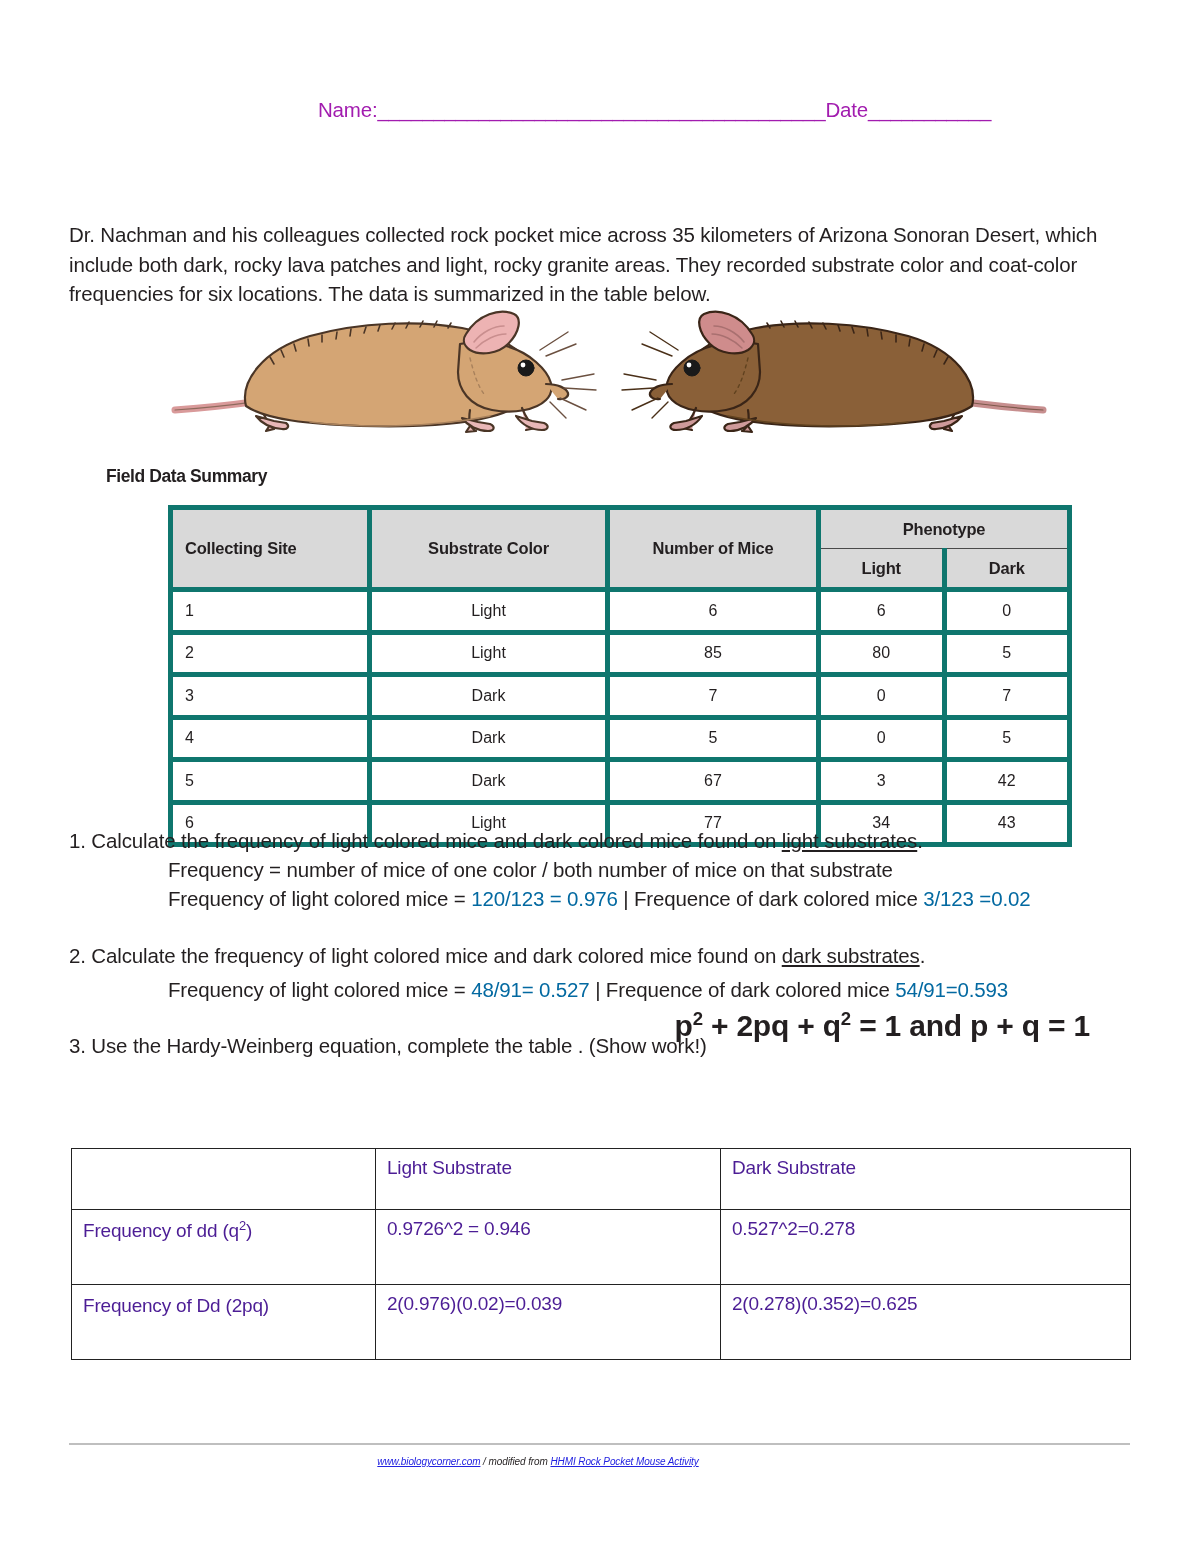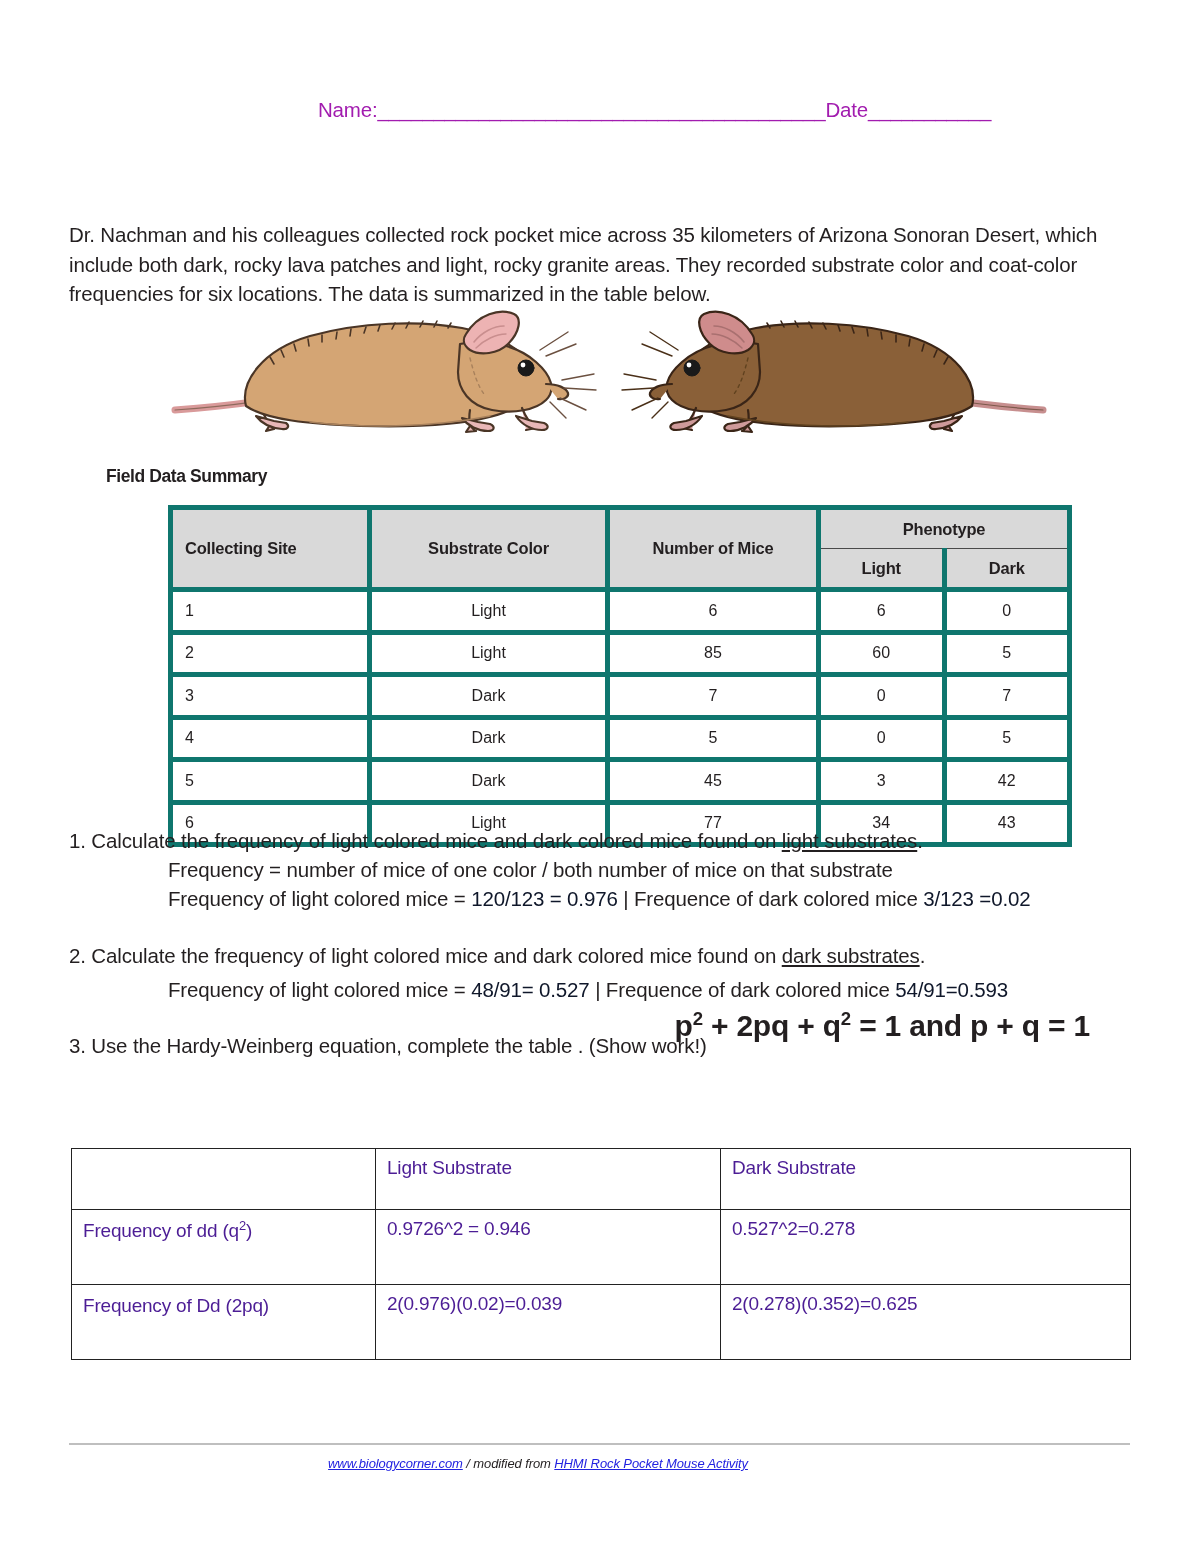--- a/index.html
+++ b/index.html
@@ -127,21 +127,21 @@
     line-height: 29px;
     letter-spacing: -0.15px;
     white-space: nowrap;
   }
   .q1       { left: 69px;  top: 826px; }
   .q1-l2    { left: 168px; top: 855px; }
   .q1-l3    { left: 168px; top: 884px; }
   .q2       { left: 69px;  top: 941px; }
   .q2-l2    { left: 168px; top: 975px; }
   .q3       { left: 69px;  top: 1031px; }
-  .ans { color: #0f172a; }
+  .ans { color: #0369a1; }
   .u { text-decoration: underline; }
 
   
   .equation {
     position: absolute;
     left: 0;
     top: 1008px;
     width: 1090px;
     text-align: right;
     font-size: 30px;
@@ -183,21 +183,21 @@
     width: 1061px;
     height: 2px;
     background: #bfbfbf;
   }
   .footer {
     position: absolute;
     left: 0;
     top: 1456px;
     width: 1076px;
     text-align: center;
-    font-size: 13px;
+    font-size: 10px;
     font-style: italic;
     letter-spacing: -0.1px;
     color: #231f20;
   }
   .footer .lnk {
     color: #2222e0;
     text-decoration: underline;
   }
 </style>
 </head>
@@ -335,41 +335,41 @@
         <td class="td-site">1</td>
         <td class="td-ctr">Light</td>
         <td class="td-ctr">6</td>
         <td class="td-ctr">6</td>
         <td class="td-ctr">0</td>
       </tr>
       <tr>
         <td class="td-site">2</td>
         <td class="td-ctr">Light</td>
         <td class="td-ctr">85</td>
-        <td class="td-ctr">60</td>
+        <td class="td-ctr">80</td>
         <td class="td-ctr">5</td>
       </tr>
       <tr>
         <td class="td-site">3</td>
         <td class="td-ctr">Dark</td>
         <td class="td-ctr">7</td>
         <td class="td-ctr">0</td>
         <td class="td-ctr">7</td>
       </tr>
       <tr>
         <td class="td-site">4</td>
         <td class="td-ctr">Dark</td>
         <td class="td-ctr">5</td>
         <td class="td-ctr">0</td>
         <td class="td-ctr">5</td>
       </tr>
       <tr>
         <td class="td-site">5</td>
         <td class="td-ctr">Dark</td>
-        <td class="td-ctr">45</td>
+        <td class="td-ctr">67</td>
         <td class="td-ctr">3</td>
         <td class="td-ctr">42</td>
       </tr>
       <tr>
         <td class="td-site">6</td>
         <td class="td-ctr">Light</td>
         <td class="td-ctr">77</td>
         <td class="td-ctr">34</td>
         <td class="td-ctr">43</td>
       </tr>

